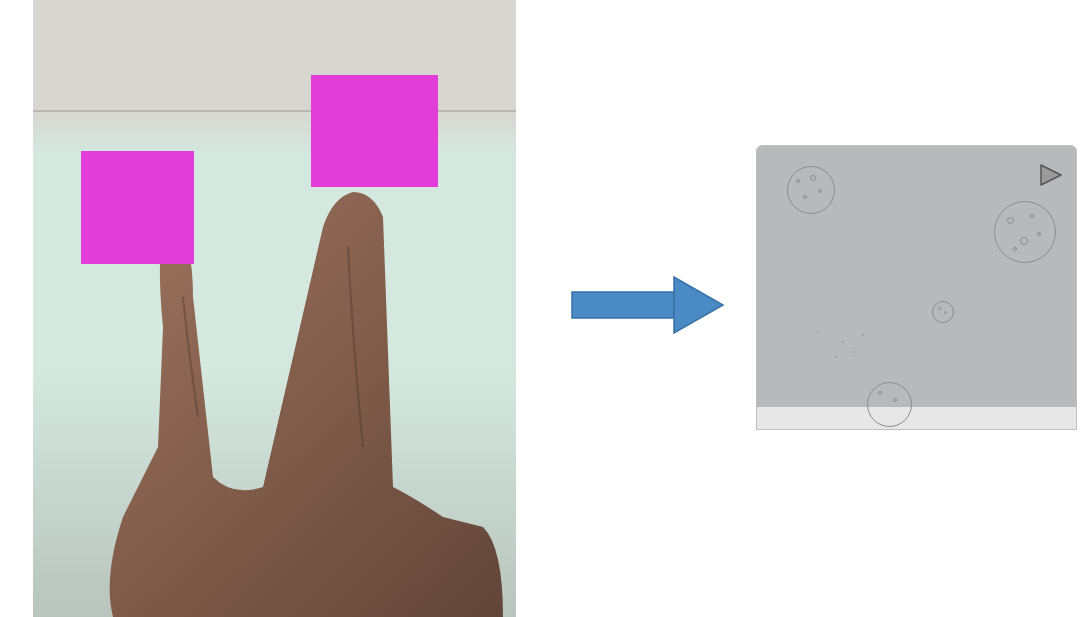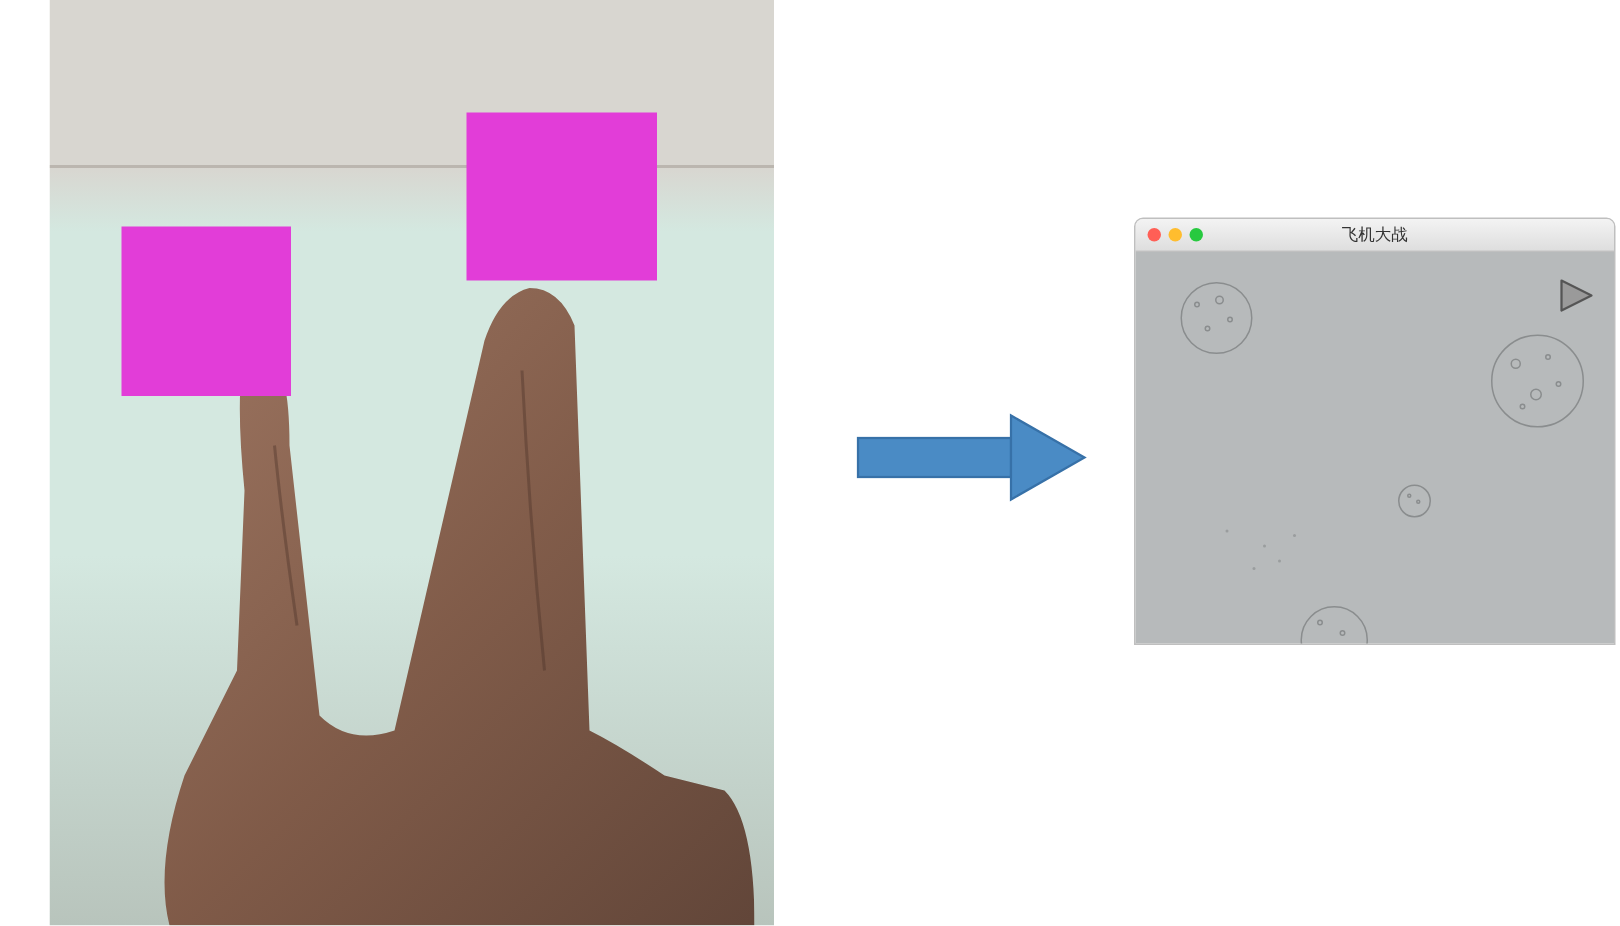--- a/index.html
+++ b/index.html
@@ -208,28 +208,20 @@
 </div>
 
 <svg class="arrow" viewBox="0 0 155 60" xmlns="http://www.w3.org/2000/svg">
   <g>
     <rect x="2" y="17" width="102" height="26" fill="#4a8bc5" stroke="#3771a8" stroke-width="1.5"></rect>
     <polygon points="104,2 104,58 153,30" fill="#4a8bc5" stroke="#3771a8" stroke-width="1.5"></polygon>
   </g>
 </svg>
 
 <div class="app-window">
-  <div class="titlebar">
-    <div class="traffic-lights">
-      <div class="traffic-light tl-red"></div>
-      <div class="traffic-light tl-yellow"></div>
-      <div class="traffic-light tl-green"></div>
-    </div>
-    <div class="window-title">飞机大战</div>
-  </div>
   <div class="game-area">
     <div class="asteroid ast1">
       <div class="ast-detail" style="left:8px;top:12px;"></div>
       <div class="ast-detail" style="left:22px;top:8px;width:6px;height:6px;"></div>
       <div class="ast-detail" style="left:15px;top:28px;"></div>
       <div class="ast-detail" style="left:30px;top:22px;"></div>
     </div>
     <div class="asteroid ast2">
       <div class="ast-detail" style="left:12px;top:15px;width:7px;height:7px;"></div>
       <div class="ast-detail" style="left:35px;top:12px;"></div>

